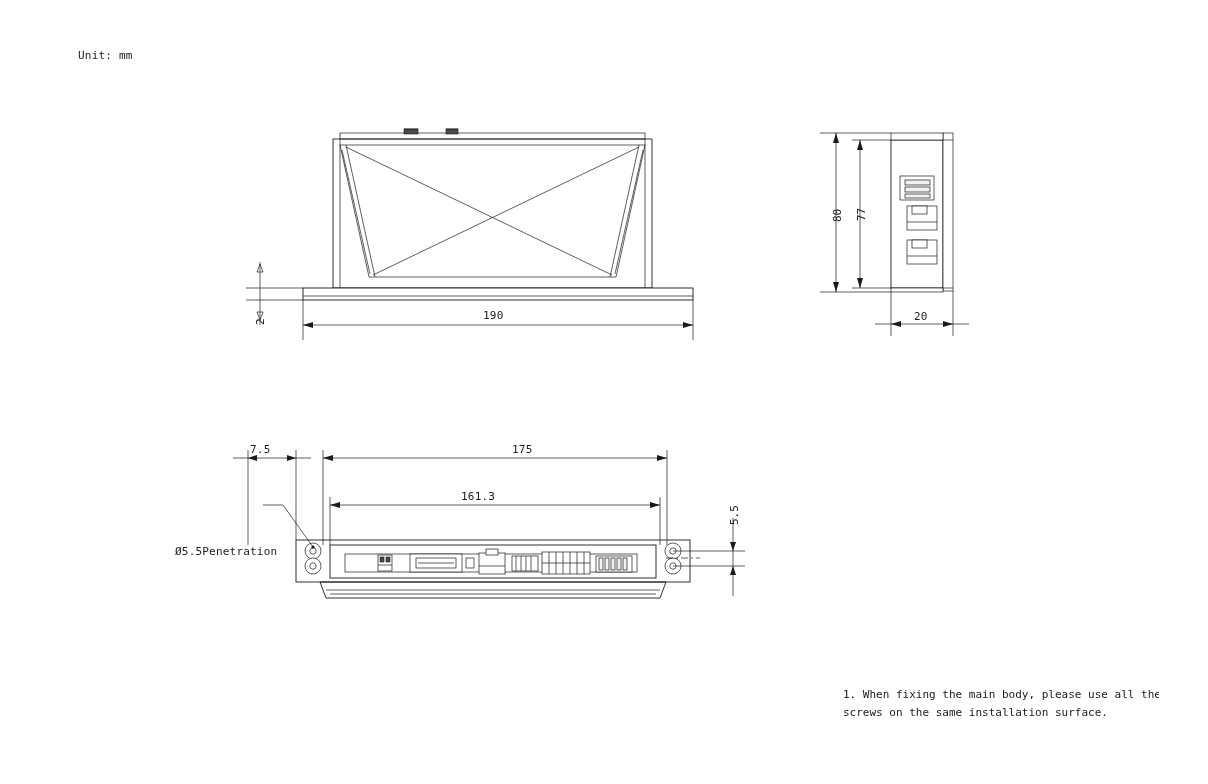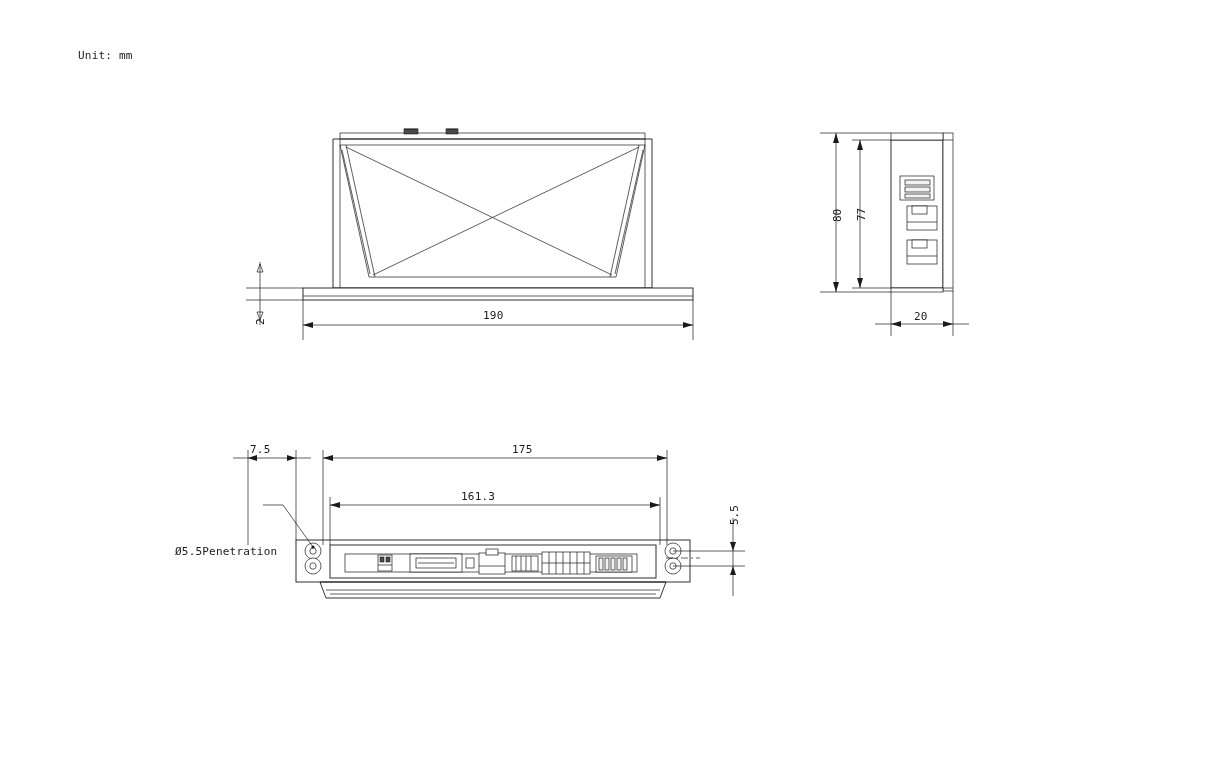--- a/index.html
+++ b/index.html
@@ -261,16 +261,17 @@
 
   <div class="txt" style="left:512px; top:443px;">175</div>
 
   <div class="txt" style="left:461px; top:490px;">161.3</div>
 
   <div class="vtxt" style="left:728px; top:525px;">5.5</div>
 
   <div class="txt" style="left:175px; top:497px;margin-top:48px;">Ø5.5Penetration</div>
 
   <div class="notes-block" style="left:843px; top:650px;">
+    <div>1. When fixing the main body, please use all the screws on the same installation surface.</div>
     
   </div>
 
 </div>
 
 </body></html>

